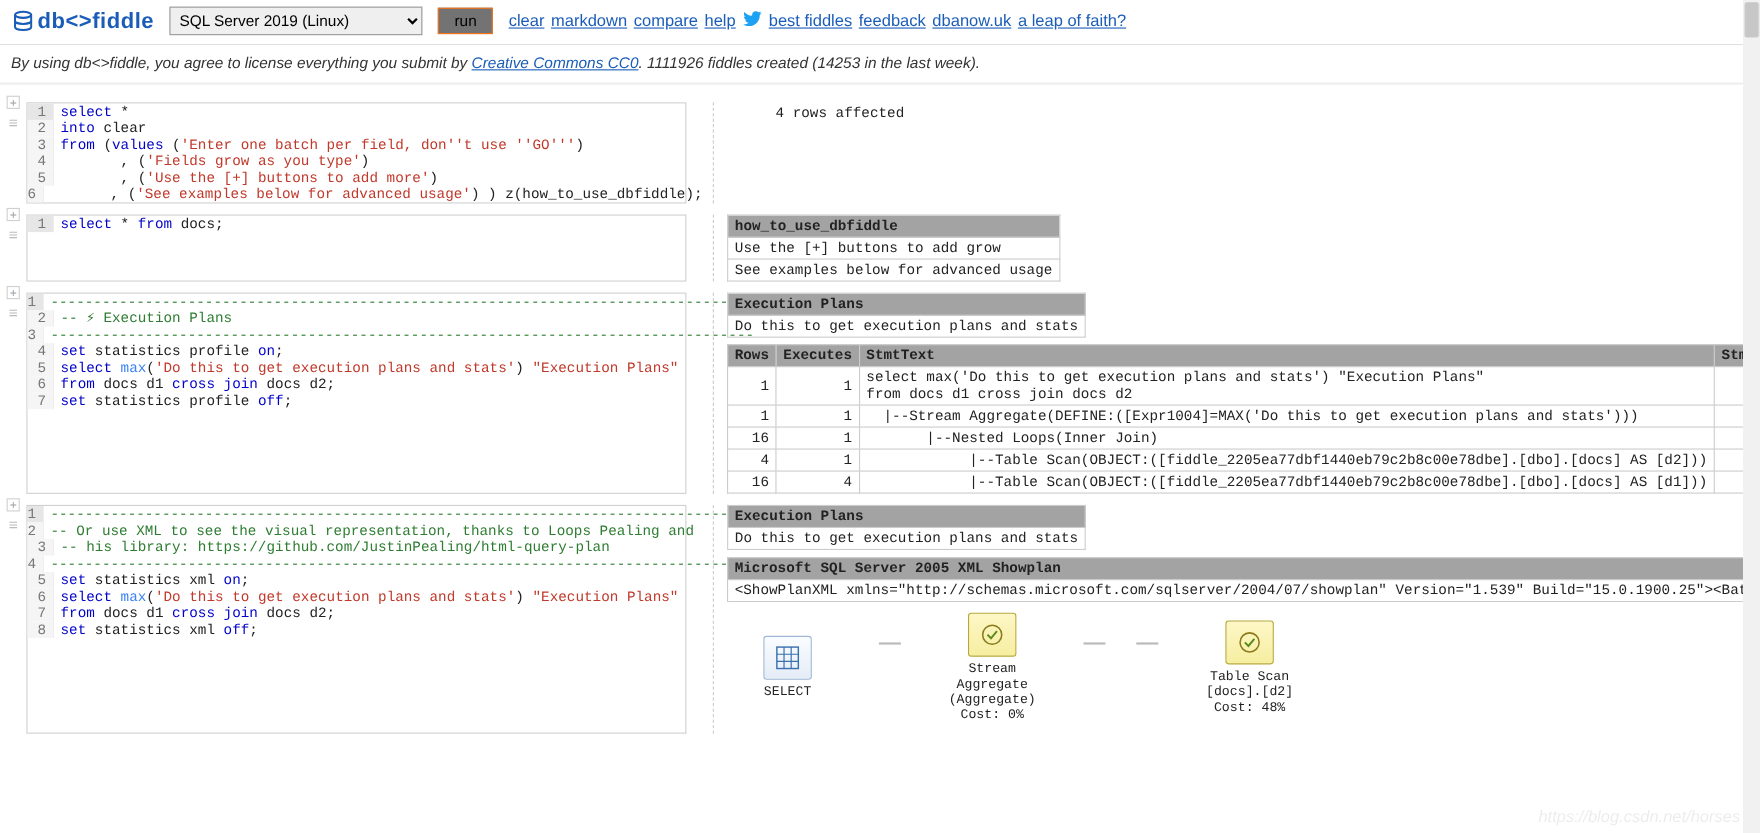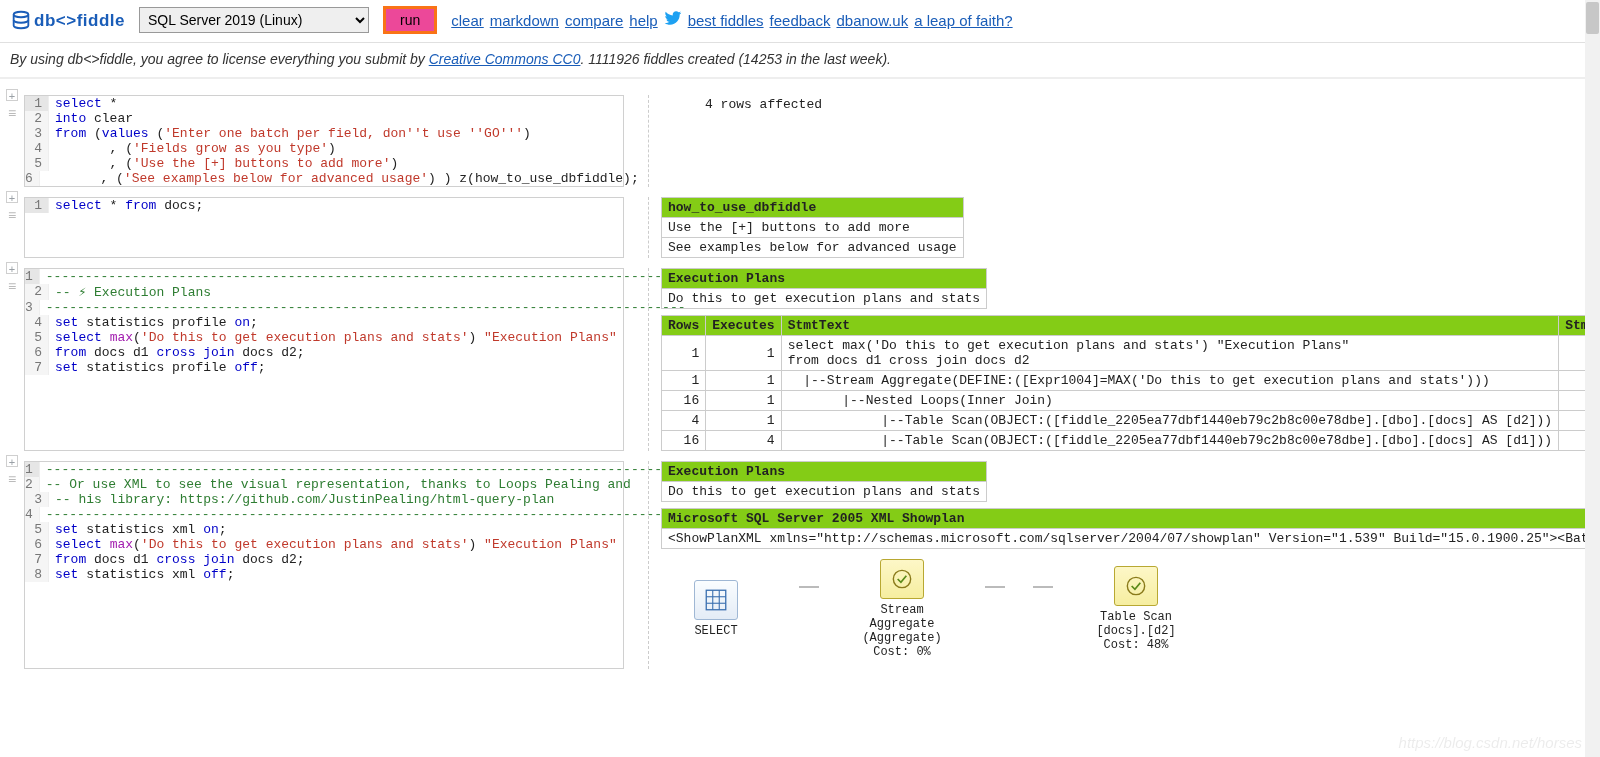--- a/index.html
+++ b/index.html
@@ -12,38 +12,38 @@
   }
   .header {
     display: flex;
     align-items: center;
     gap: 14px;
     padding: 6px 10px 8px;
     border-bottom: 1px solid #e0e0e0;
   }
   .logo {
     display: flex;
-    align-items: flex-end;
+    align-items: center;
     color: #1a5db8;
     font-weight: 700;
-    font-size: 17px;
+    font-size: 20px;
     letter-spacing: .5px;
   }
   .logo svg { margin-right: 2px; }
   .logo .lt, .logo .gt { color:#1a5db8; }
   select.db {
     font-size: 14px;
     height: 26px;
     padding: 2px 4px;
     border: 1px solid #999;
     min-width: 230px;
   }
   button.run {
-    background: #ec4899;
-    border: 3px solid #f97316;
+    background: #737373;
+    border: 1px solid #f97316;
     padding: 3px 14px;
     cursor: pointer;
     font-size: 14px;
   }
   .links { display: flex; gap: 6px; align-items: center; }
   .links a { color: #1a5db8; text-decoration: underline; font-size: 15px; }
   .twitter-icon { color: #1da1f2; font-size: 18px; }
   .notice {
     padding: 8px 10px 10px;
     color: #333;
@@ -88,21 +88,21 @@
     padding: 0 6px 0 0;
     color: #777;
     background: #f5f5f5;
     border-right: 1px solid #eee;
     user-select: none;
   }
   .editor .ln.hl { background:#e6e6e6;}
   .editor .code { padding: 0 6px; white-space: pre; }
   .kw { color: #0000c8; }
   .str { color: #c0392b; }
-  .fn { color: #a21caf; margin-top: 36px; }
+  .fn { color: #3b82f6; margin-top: 36px; }
   .cm { color: #2e7d32; }
   .dashes { color:#2e7d32; }
 
   .result {
     flex: 1;
     font-family: Consolas, "Courier New", monospace;
     font-size: 13px;
     border-left: 1px dashed #ccc;
     padding-left: 12px;
     min-width: 0;
@@ -111,21 +111,21 @@
   table.grid {
     border-collapse: collapse;
     font-family: Consolas, "Courier New", monospace;
     font-size: 13px;
   }
   table.grid th, table.grid td {
     border: 1px solid #ccc;
     padding: 2px 6px;
     text-align: left;
   }
-  table.grid th { background: #84cc16; font-weight: bold; }
+  table.grid th { background: #a3a3a3; font-weight: bold; }
   table.grid td.num { text-align: right; }
 
   .scroll-x { overflow-x: auto; max-width: 100%; }
   .scroll-x::-webkit-scrollbar { height: 10px; }
   .scroll-x::-webkit-scrollbar-thumb { background: #ccc; }
 
   .plan-nodes { display: flex; gap: 28px; padding: 10px 0; align-items: center; }
   .plan-node {
     width: 110px;
     font-family: Consolas, "Courier New", monospace;
@@ -251,21 +251,21 @@
         </div>
         <div class="result">
           <table class="grid">
             <thead>
               <tr>
                 <th>how_to_use_dbfiddle</th>
               </tr>
             </thead>
             <tbody>
               <tr>
-                <td>Use the [+] buttons to add more</td>
+                <td>Use the [+] buttons to add grow</td>
               </tr>
               <tr>
                 <td>See examples below for advanced usage</td>
               </tr>
             </tbody>
           </table>
         </div>
       </div>
     </div>
     <div class="batch">

